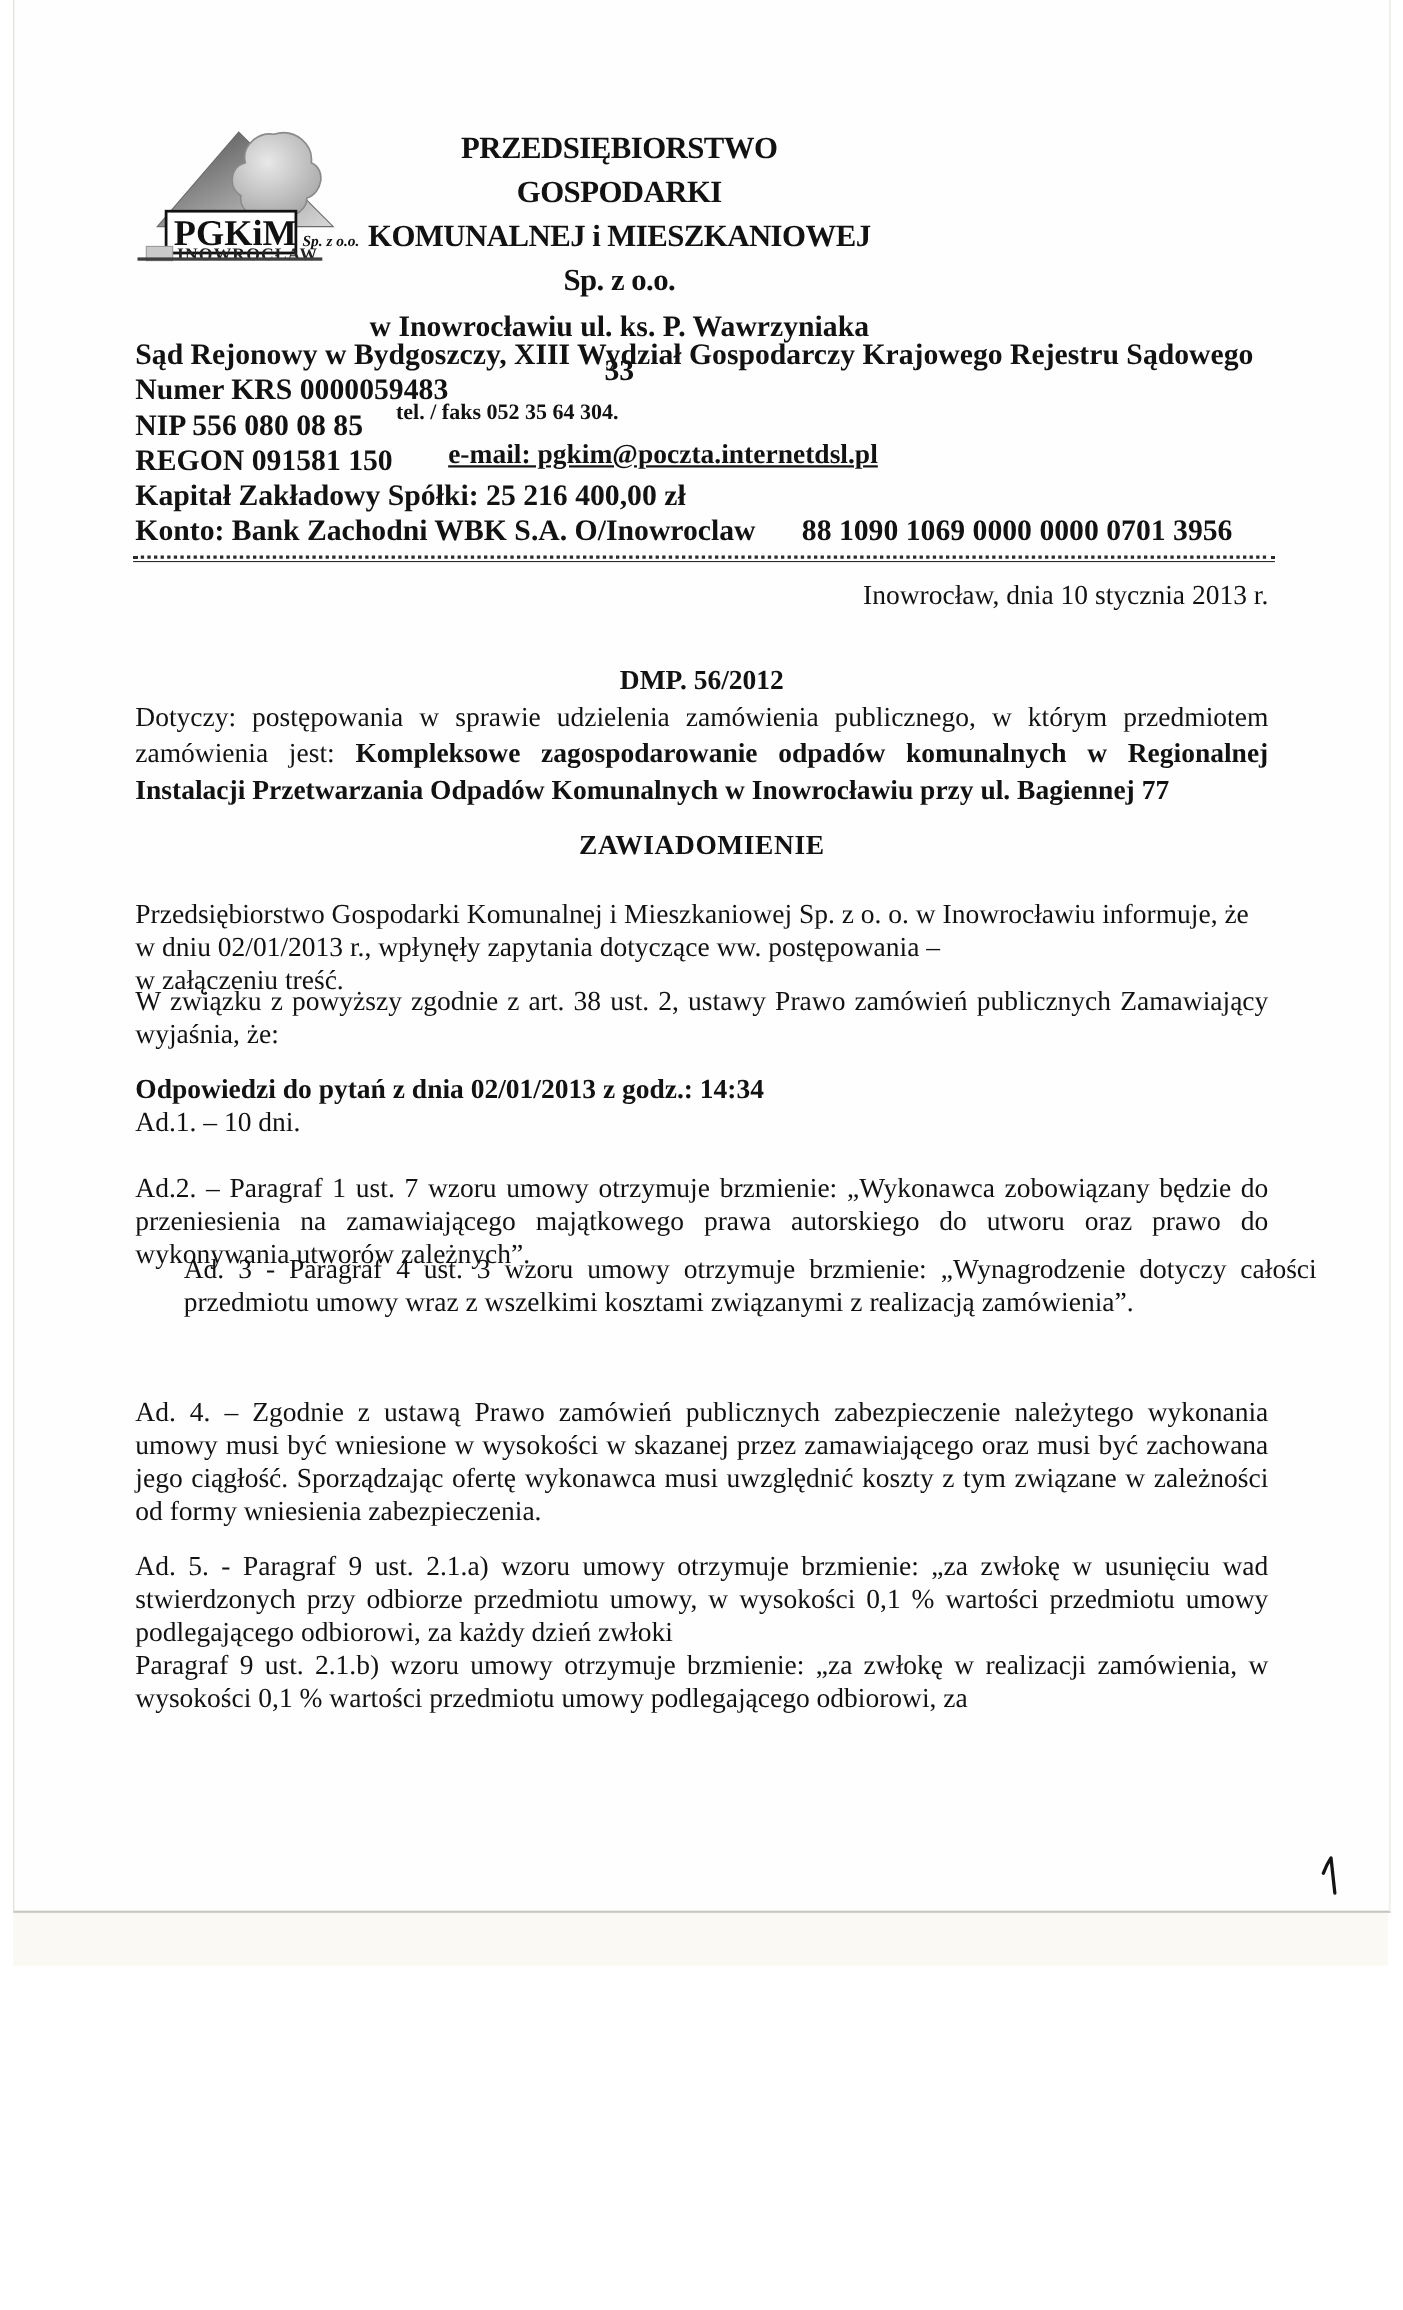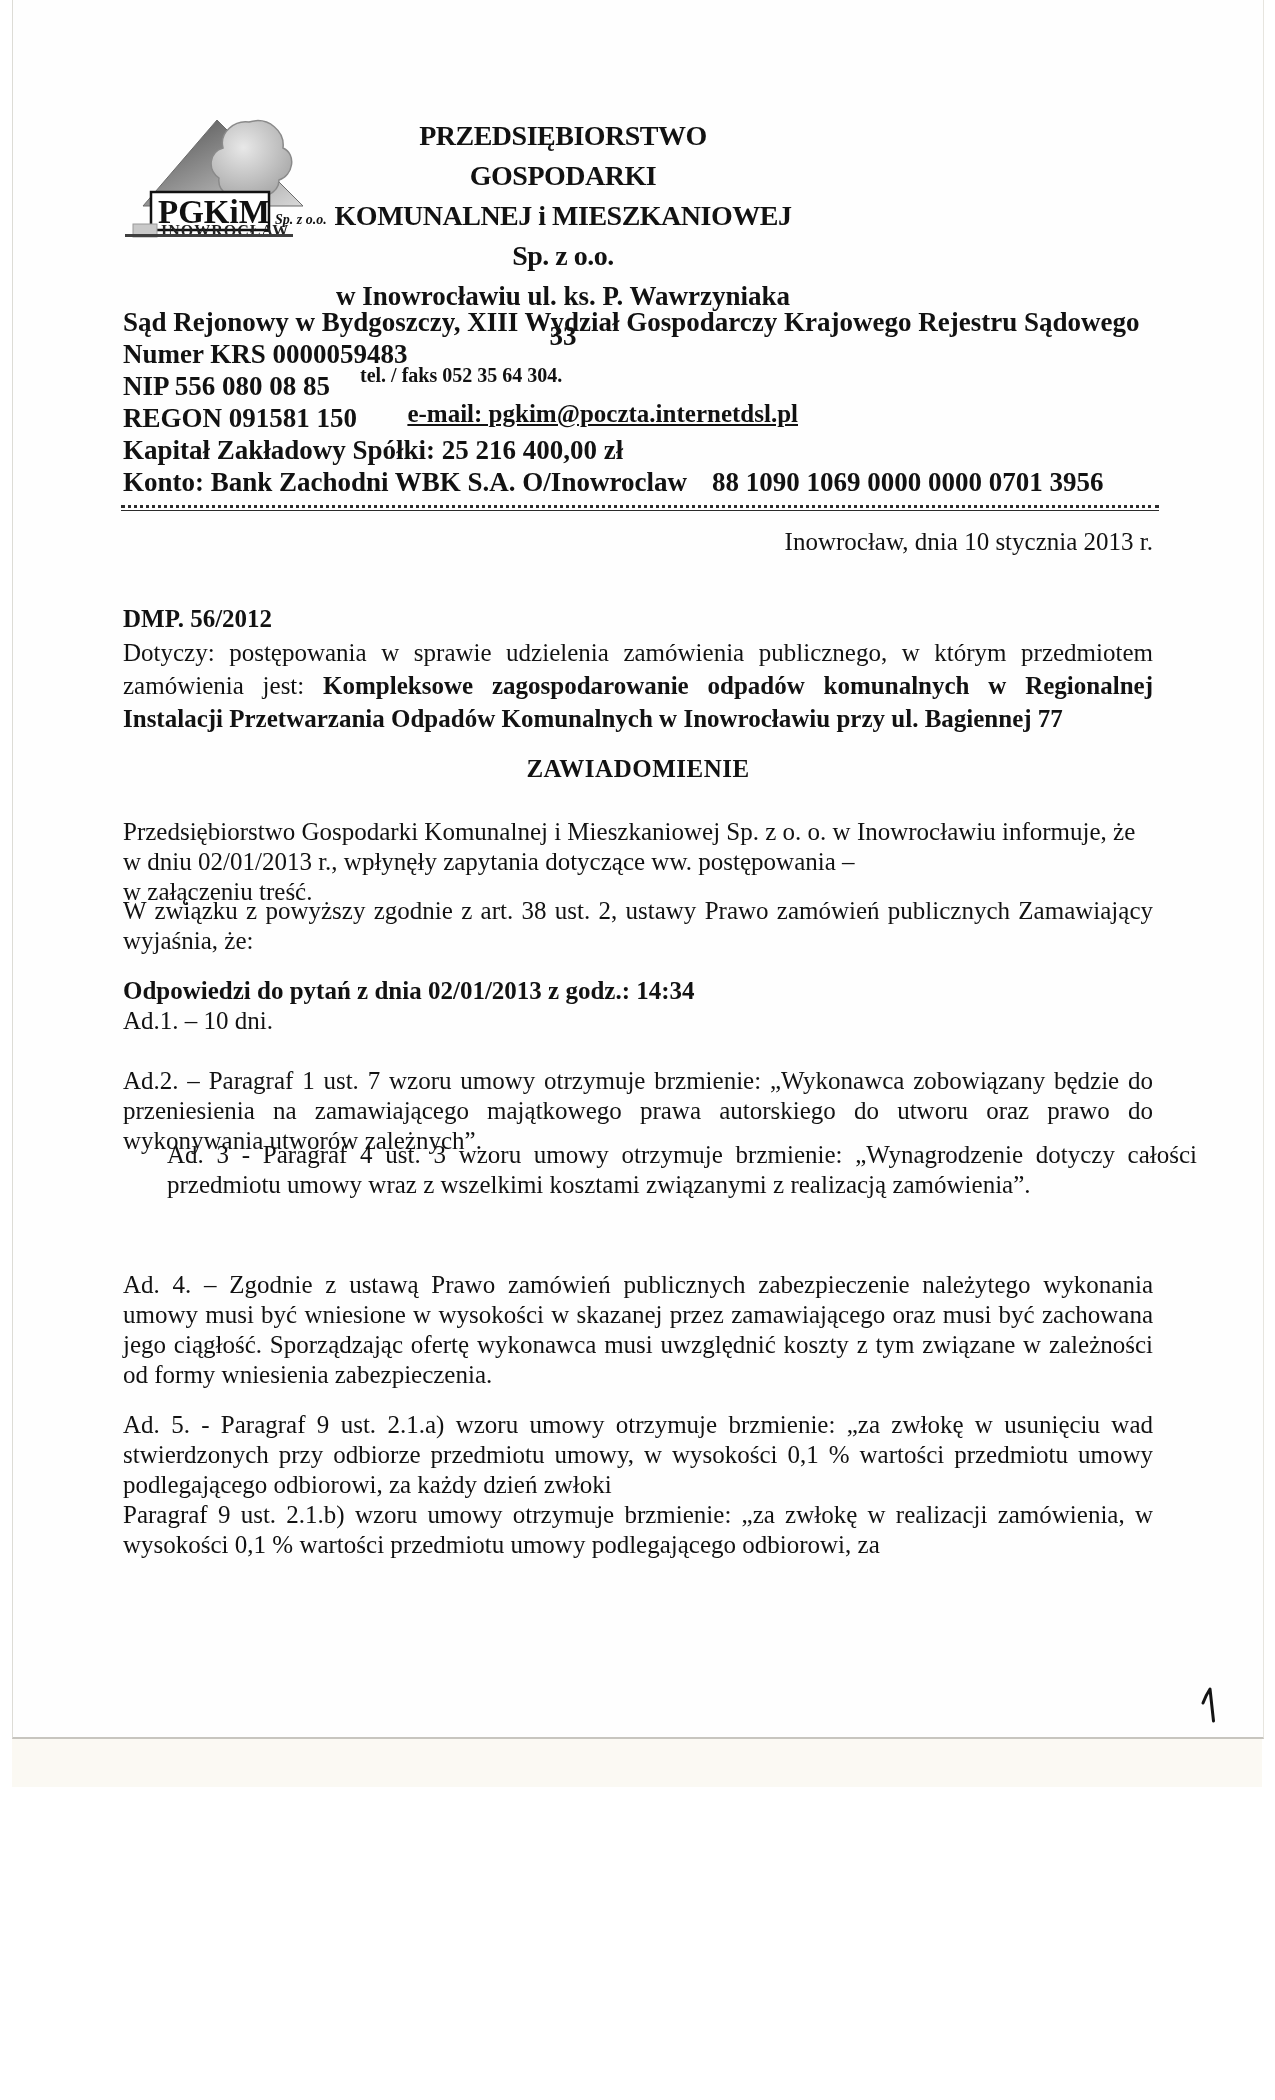--- a/index.html
+++ b/index.html
@@ -17,21 +17,21 @@
   .logo-bar{left:125px;top:234px;width:168px;height:3px;background:#3f3f3f;}
   .head-block{left:328px;top:116px;width:470px;text-align:center;font-weight:bold;}
   .head-l1{font-size:28px;letter-spacing:-0.5px;line-height:40px;}
   .head-l2{font-size:28px;letter-spacing:-0.5px;line-height:40px;}
   .head-l3{font-size:27px;line-height:40px;}
   .head-l4{font-size:20px;line-height:39px;text-align:left;padding-left:32px;}
   .head-l5{font-size:25px;line-height:38px;text-align:right;padding-left:32px;}
   .head-l5 span{text-decoration:underline;}
   
   .registry{left:123px;top:306px;width:1060px;font-weight:bold;font-size:27px;line-height:32px;}
-  .registry .acct-num{margin-left:25px;text-align:center;}
+  .registry .acct-num{margin-left:42px;text-align:center;}
   
   .dots{left:121px;top:505px;width:1038px;height:6px;box-sizing:border-box;
     border-top:3px dotted #2b2b2b;border-bottom:1px solid #2b2b2b;}
   .dateline{left:123px;top:528px;width:1030px;text-align:right;font-size:25px;}
   
   .body-txt{font-size:25px;line-height:30px;width:1030px;left:123px;}
   .just{text-align:justify;}
   p{margin:0;}
   .bold{font-weight:bold;}
   .title-line{text-align:center;font-weight:bold;letter-spacing:0.5px;}
@@ -83,21 +83,21 @@
   <div>REGON 091581 150</div>
   <div>Kapitał Zakładowy Spółki: 25 216 400,00 zł</div>
   <div>
     <span>Konto: Bank Zachodni WBK S.A. O/Inowroclaw</span><span class="acct-num">88 1090 1069 0000 0000 0701 3956</span>
   </div>
 </div>
 
 <div class="abs dots"></div>
 <div class="abs dateline">Inowrocław, dnia 10 stycznia 2013 r.</div>
 
-<div class="abs body-txt bold" style="top:604px;">DMP. 56/2012</div>
+<div class="abs body-txt bold" style="top:604px;text-align:center;">DMP. 56/2012</div>
 
 <p class="abs body-txt just" style="top:636px;line-height:33px;"><span>Dotyczy: postępowania w sprawie udzielenia zamówienia publicznego, w którym przedmiotem zamówienia jest: </span><span class="bold">Kompleksowe zagospodarowanie odpadów komunalnych w Regionalnej Instalacji Przetwarzania Odpadów Komunalnych w Inowrocławiu przy ul. Bagiennej 77</span></p>
 
 <div class="abs body-txt title-line" style="top:754px;">ZAWIADOMIENIE</div>
 
 <p class="abs body-txt" style="top:806px;margin-top:11px;"><span>Przedsiębiorstwo Gospodarki Komunalnej i Mieszkaniowej Sp. z o. o. w Inowrocławiu informuje, że w dniu 02/01/2013 r., wpłynęły zapytania dotyczące ww. postępowania –</span><br><span>w załączeniu treść.</span></p>
 
 <p class="abs body-txt just" style="top:896px;">W związku z powyższy zgodnie z art. 38 ust. 2, ustawy Prawo zamówień publicznych Zamawiający wyjaśnia, że:</p>
 
 <div class="abs body-txt bold" style="top:976px;">Odpowiedzi do pytań z dnia 02/01/2013 z godz.: 14:34</div>

